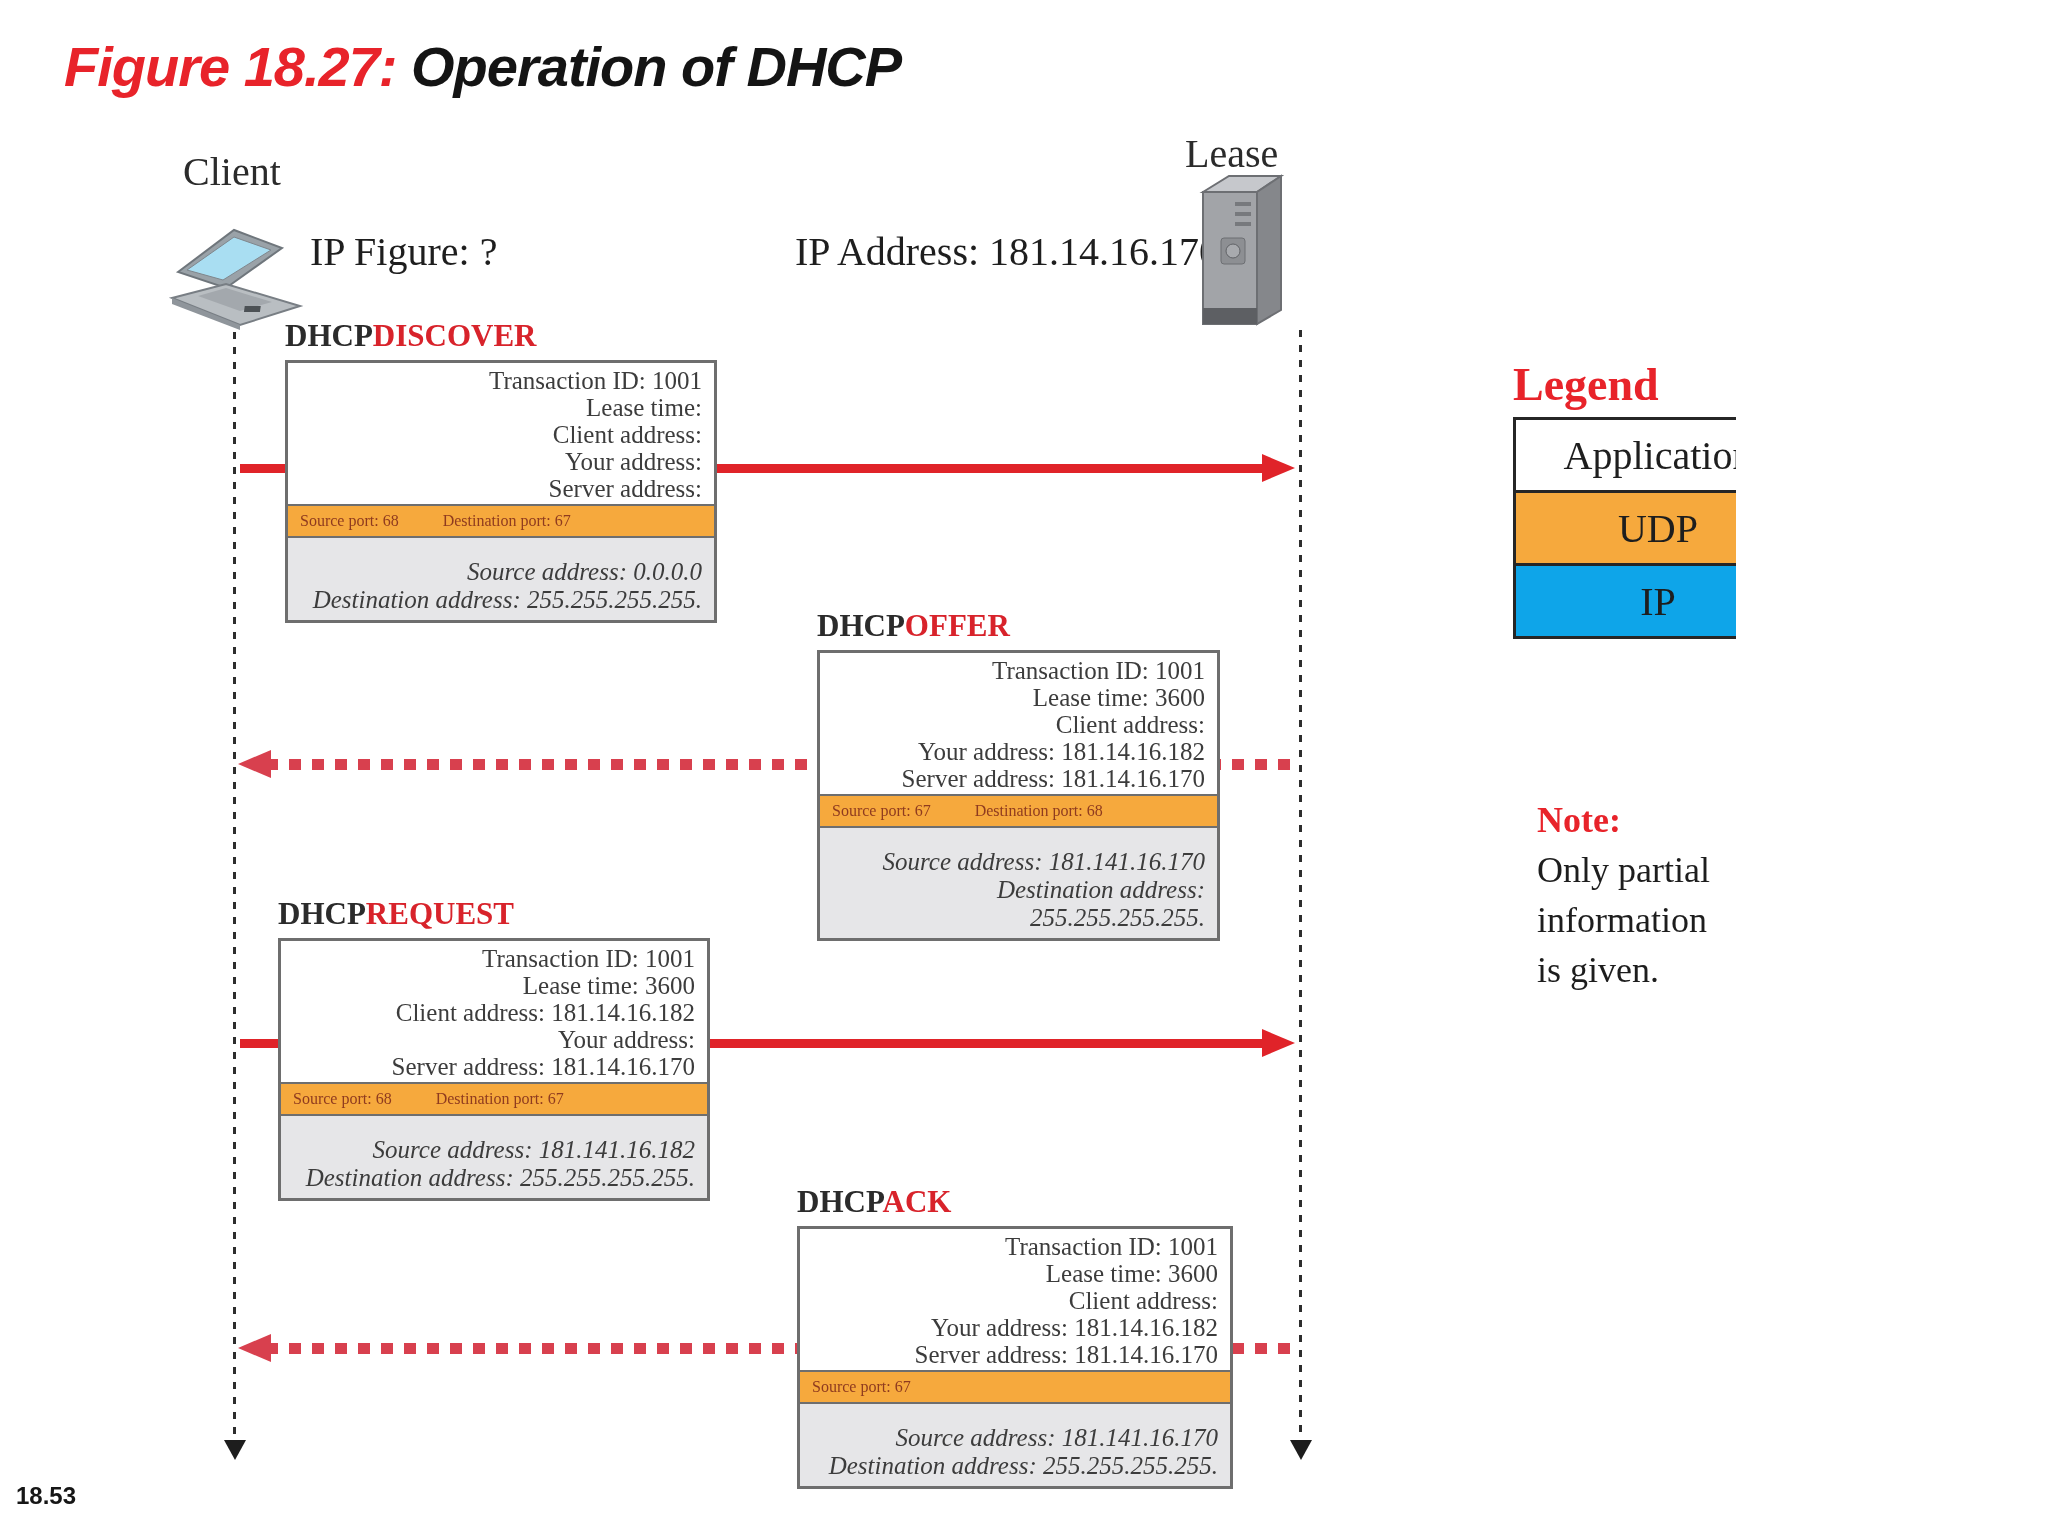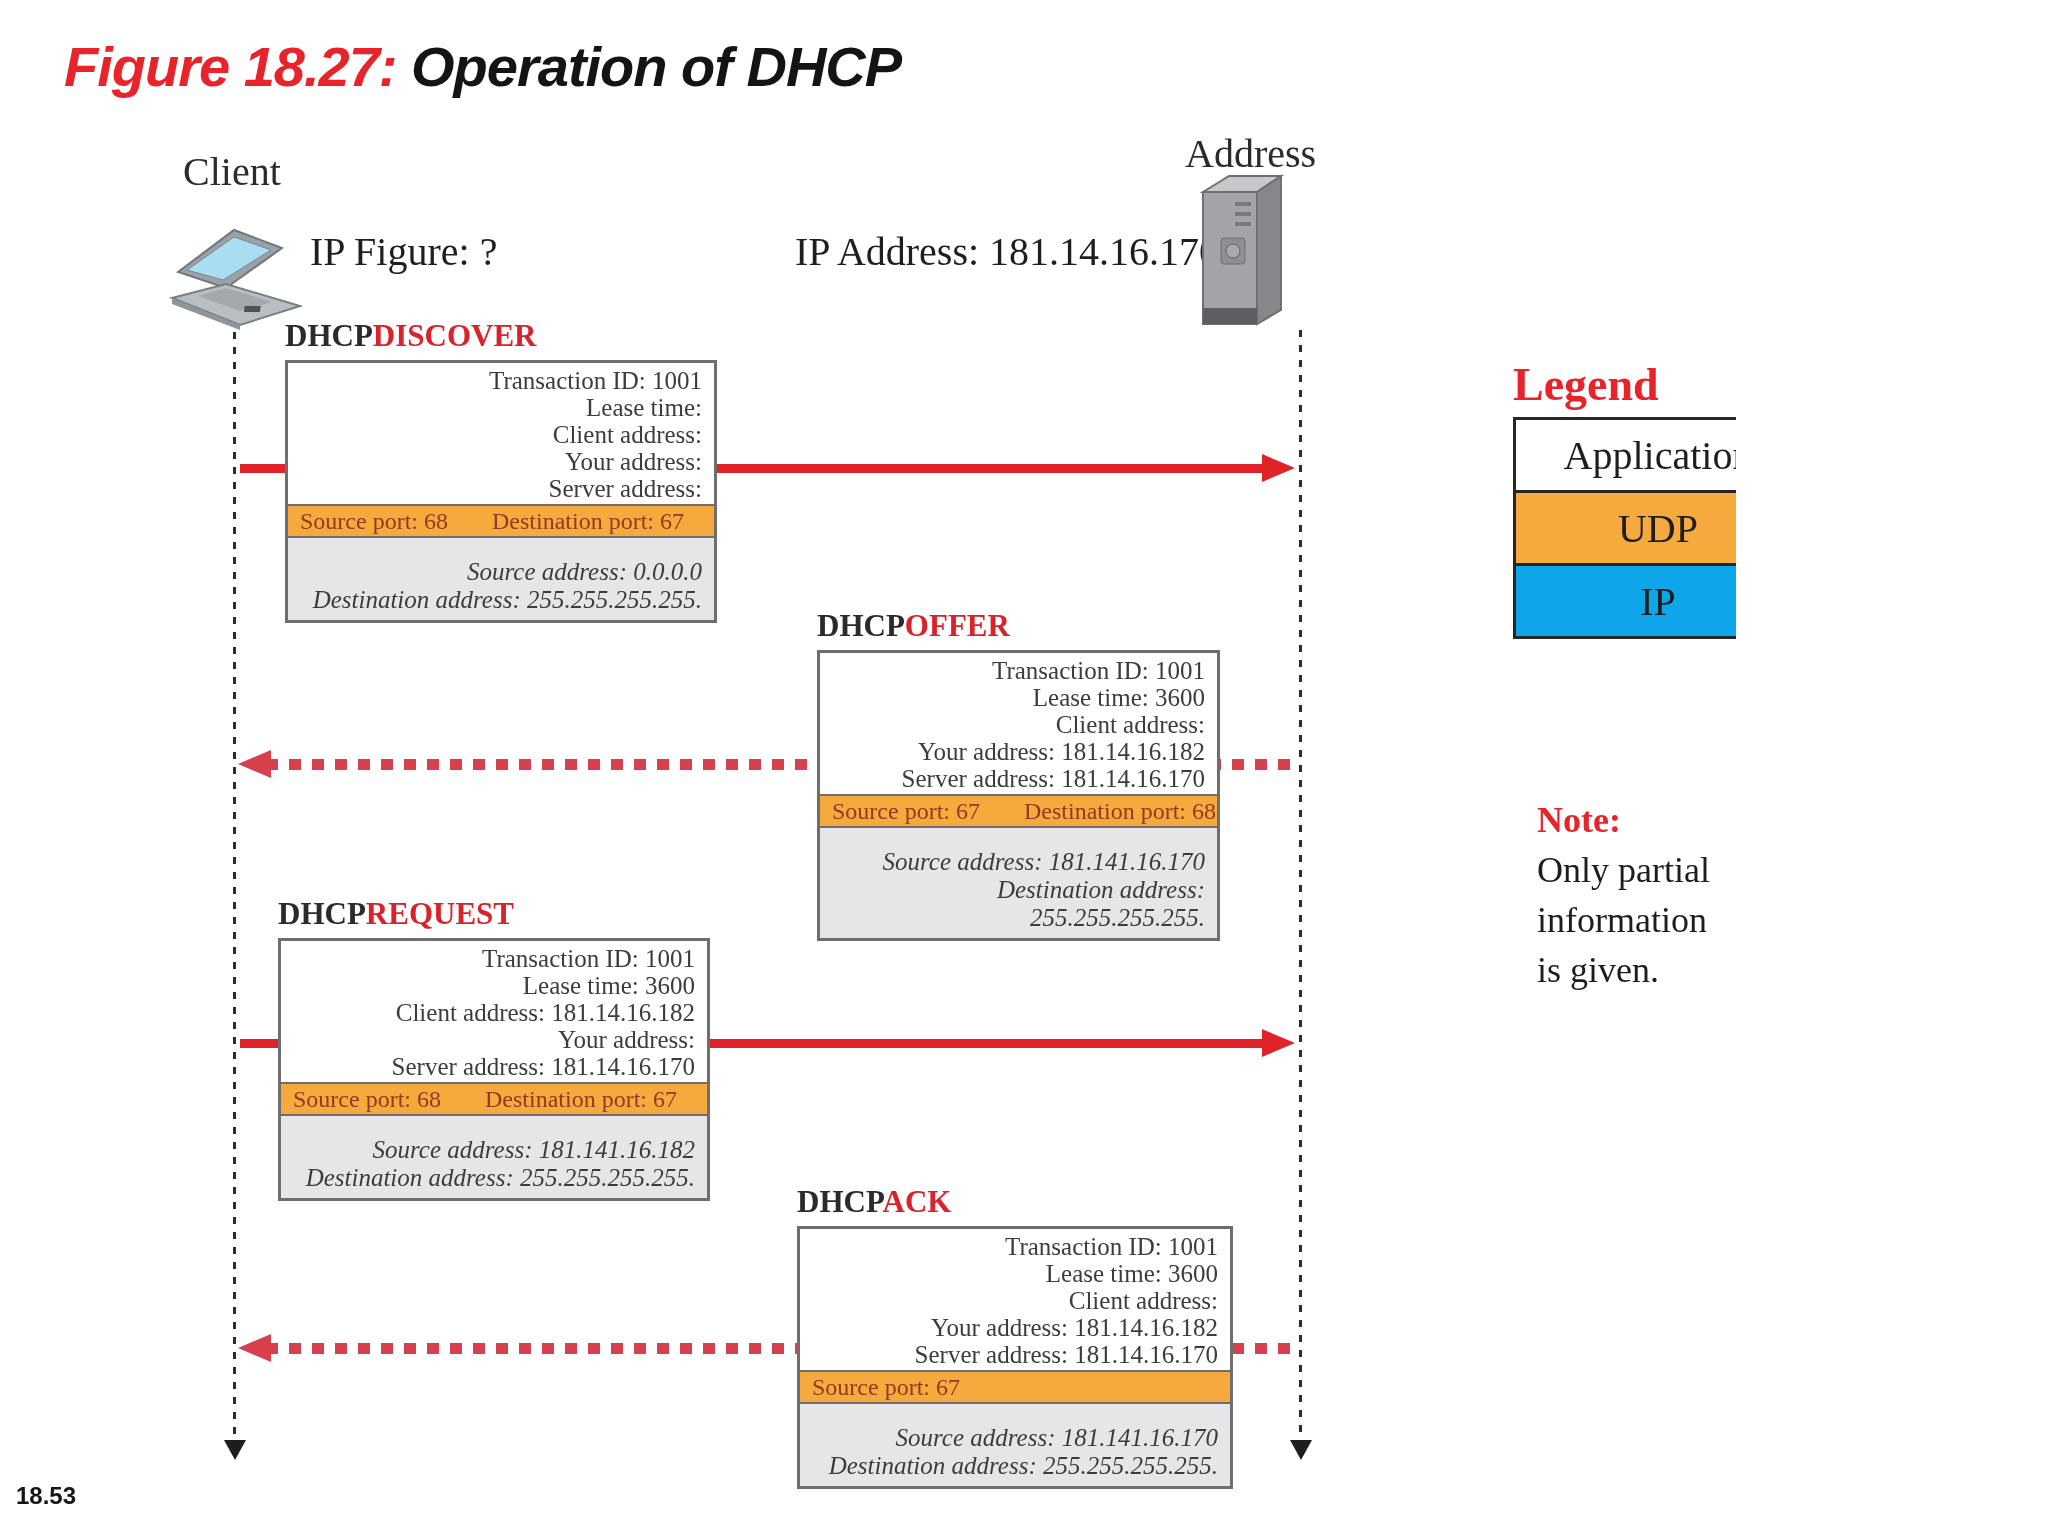--- a/index.html
+++ b/index.html
@@ -35,21 +35,21 @@
             border-right:33px solid #d8404e;}
 
   
   .pkt{position:absolute;z-index:2;}
   .pkt-label{font-size:31px;font-weight:bold;white-space:nowrap;margin-bottom:6px;}
   .pkt-label .black{color:#2b2b2b;}
   .pkt-label .red{color:#d8232b;}
   .pkt-box{border:3px solid #6e6e6e;background:#ffffff;text-align:right;}
   .pkt-fields{padding:4px 12px 2px 12px;font-size:25px;line-height:27px;color:#3c3c3c;background:#ffffff;}
   .pkt-udp{display:flex;gap:44px;align-items:center;border-top:2px solid #6e6e6e;border-bottom:2px solid #6e6e6e;
-           height:30px;padding:0 12px;font-size:24px;color:#8f3b1f;background:#f6a93d;white-space:nowrap;}
+           height:30px;padding:0 12px;font-size:16px;color:#8f3b1f;background:#f6a93d;white-space:nowrap;}
   .pkt-ip{padding:20px 12px 6px 12px;font-size:25px;line-height:28px;color:#3c3c3c;background:#e6e6e8;font-style:italic;}
 
   
   .legend-title{position:absolute;left:1513px;top:358px;font-size:46px;font-weight:bold;color:#e8232a;}
   .legend-box{position:absolute;left:1513px;top:417px;width:284px;border:3px solid #262626;}
   .legend-row{height:70px;display:flex;align-items:center;justify-content:center;
               font-size:40px;color:#1e1e1e;}
   .legend-row + .legend-row{border-top:3px solid #262626;}
 
   
@@ -73,21 +73,21 @@
   <svg class="icon" style="left:168px;top:226px;" width="136" height="104" viewBox="0 0 136 104">
     <polygon points="10,46 66,4 114,22 58,62" fill="#9aa2a8" stroke="#6f767c" stroke-width="2"></polygon>
     <polygon points="19,44 66,11 103,24 55,54" fill="#a9def2" stroke="#7f868c" stroke-width="1"></polygon>
     <polygon points="4,72 58,58 132,80 72,99" fill="#b9bec2" stroke="#787e84" stroke-width="2"></polygon>
     <polygon points="4,72 72,99 72,104 4,78" fill="#8f959b"></polygon>
     <polygon points="30,70 58,62 104,76 72,85" fill="#a3a8ad"></polygon>
     <rect x="88" y="80" width="16" height="6" fill="#4c5155" transform="skewX(-8)"></rect>
   </svg>
   <div class="ip-label" style="left:310px;top:228px;">IP Figure: ?</div>
 
-  <div class="actor-label" style="left:1185px;top:130px;">Address</div>
+  <div class="actor-label" style="left:1185px;top:130px;">Lease</div>
   <svg class="icon" style="left:1195px;top:162px;" width="92" height="168" viewBox="0 0 92 168">
     <polygon points="8,30 34,14 86,14 62,30" fill="#c6c8cc" stroke="#6d6f73" stroke-width="2"></polygon>
     <polygon points="62,30 86,14 86,148 62,162" fill="#85878b" stroke="#6d6f73" stroke-width="2"></polygon>
     <rect x="8" y="30" width="54" height="132" fill="#a2a4a8" stroke="#6d6f73" stroke-width="2"></rect>
     <rect x="40" y="40" width="16" height="4" fill="#77797d"></rect>
     <rect x="40" y="50" width="16" height="4" fill="#77797d"></rect>
     <rect x="40" y="60" width="16" height="4" fill="#77797d"></rect>
     <rect x="26" y="76" width="24" height="26" rx="3" fill="#8d8f93" stroke="#6d6f73"></rect>
     <circle cx="38" cy="89" r="7" fill="#a8aaae" stroke="#606266"></circle>
     <rect x="8" y="146" width="54" height="16" fill="#5d5f63"></rect>

